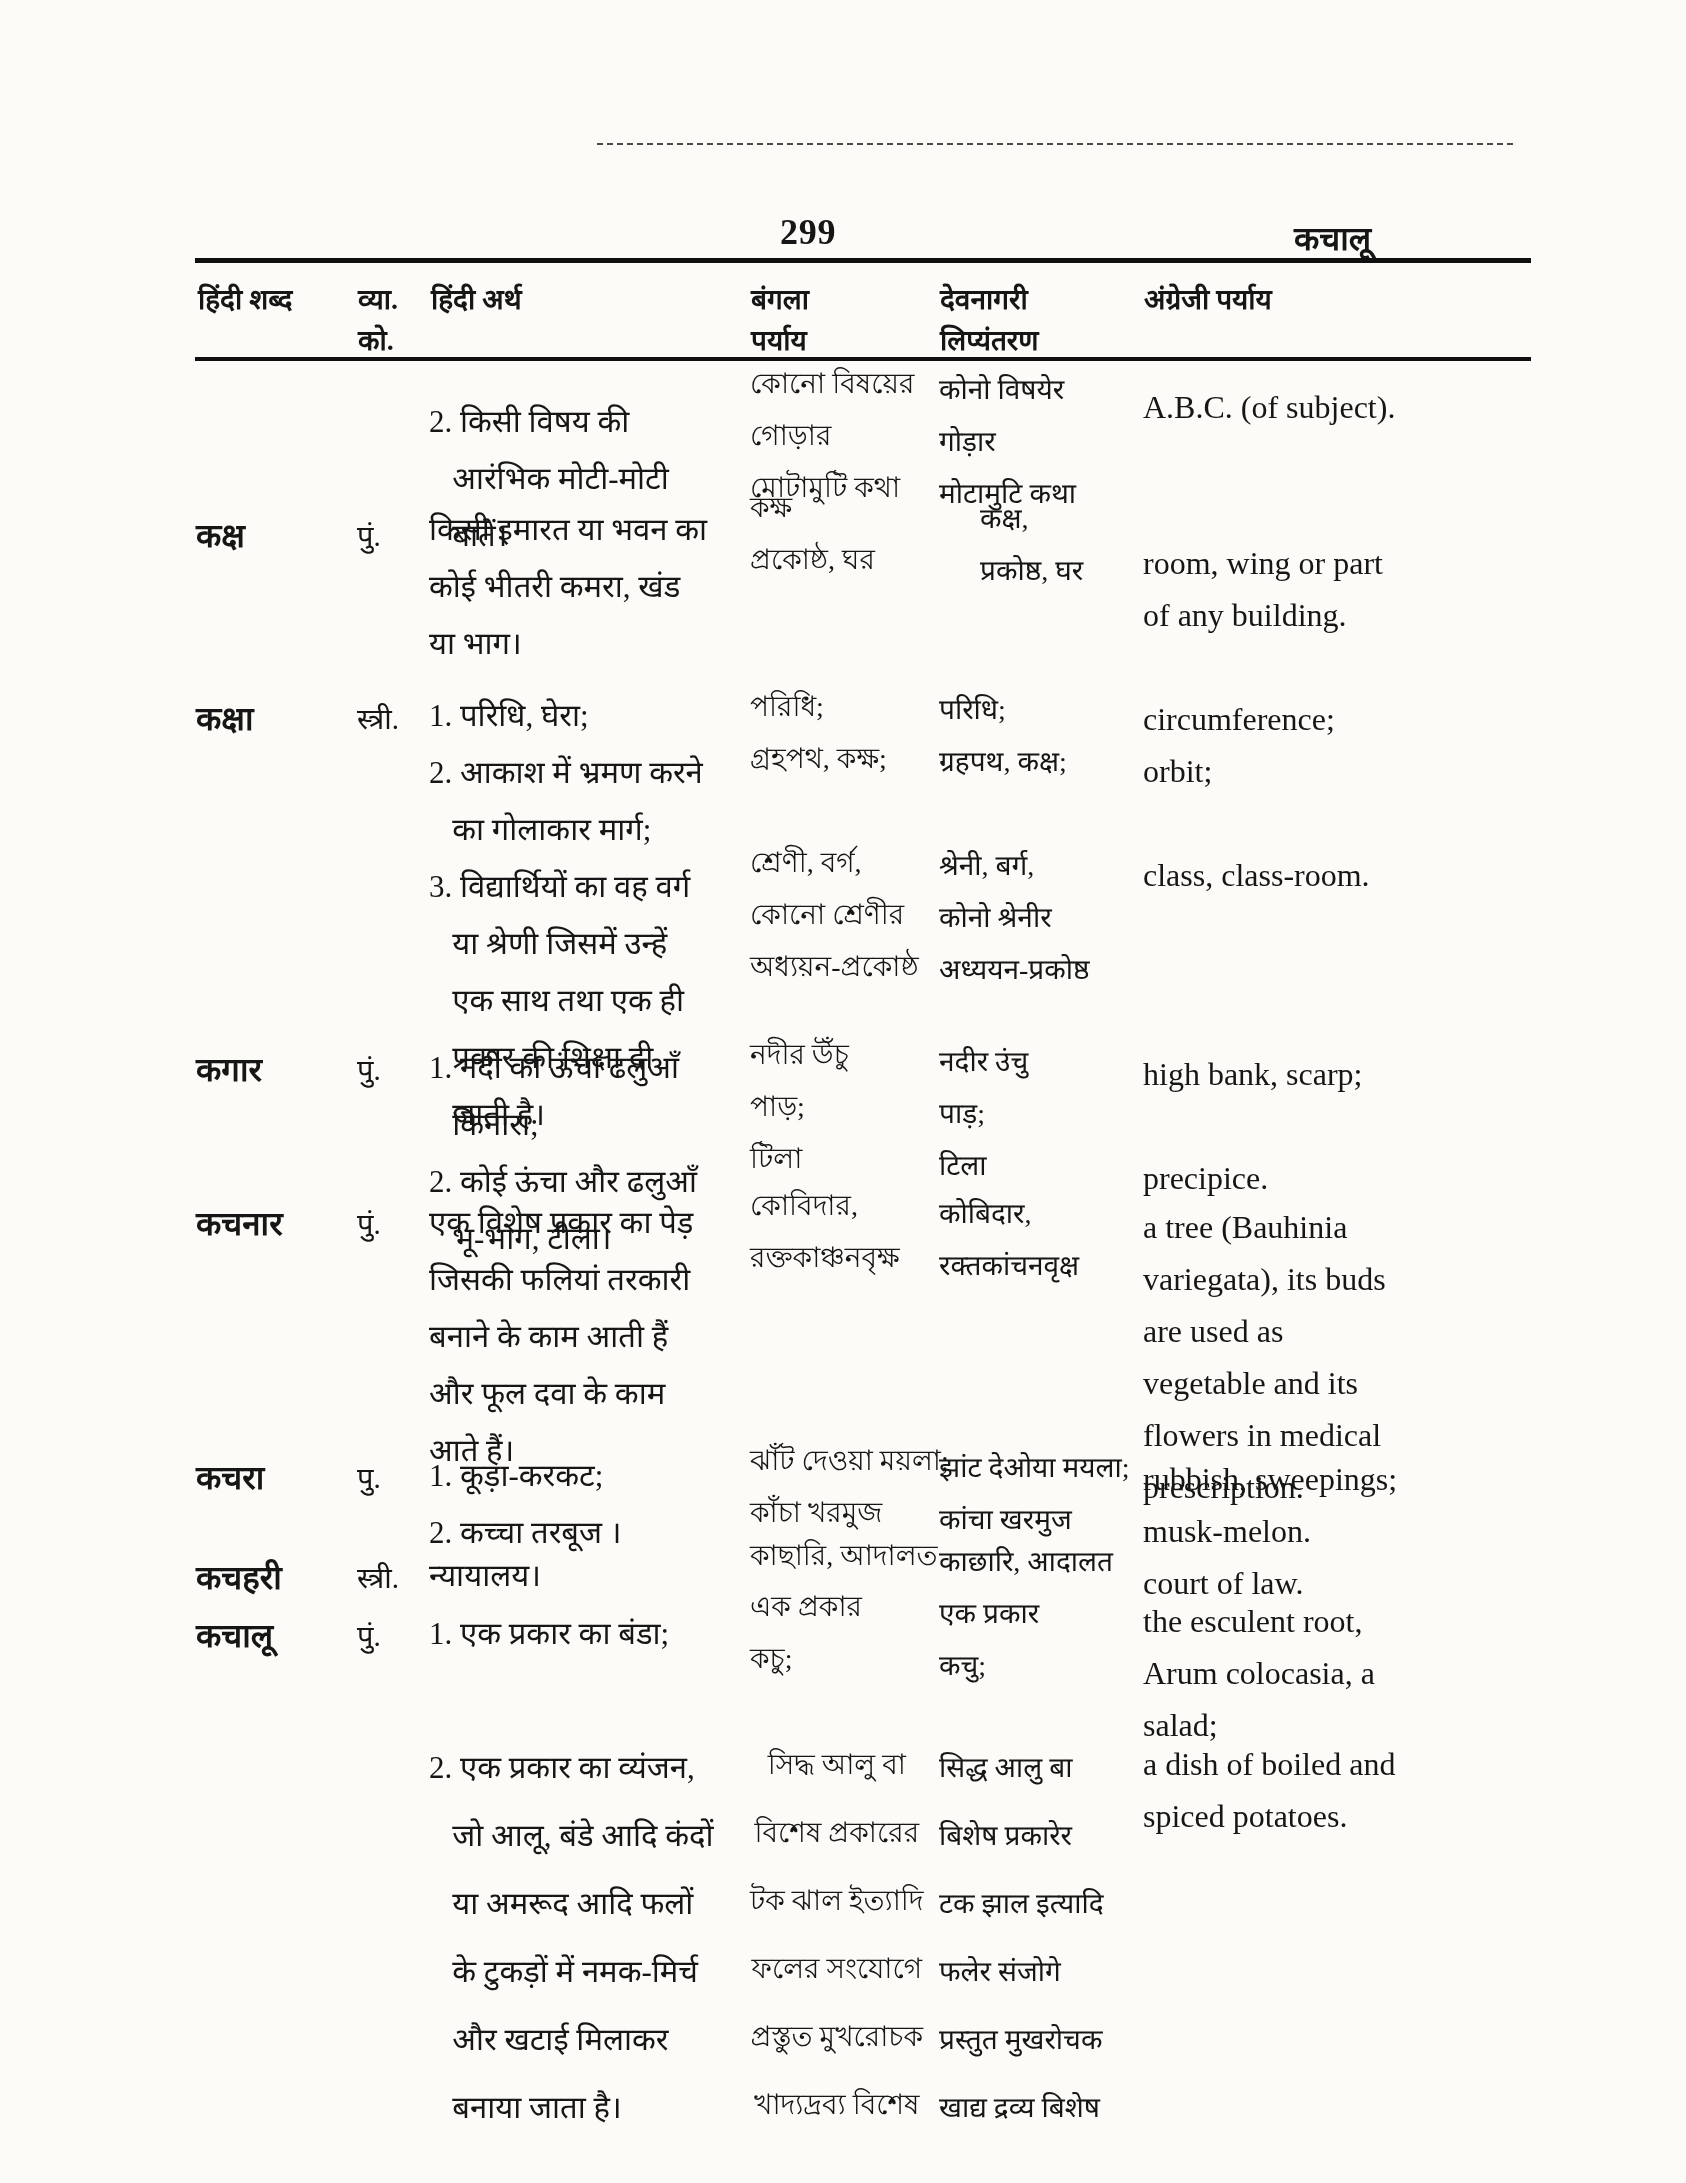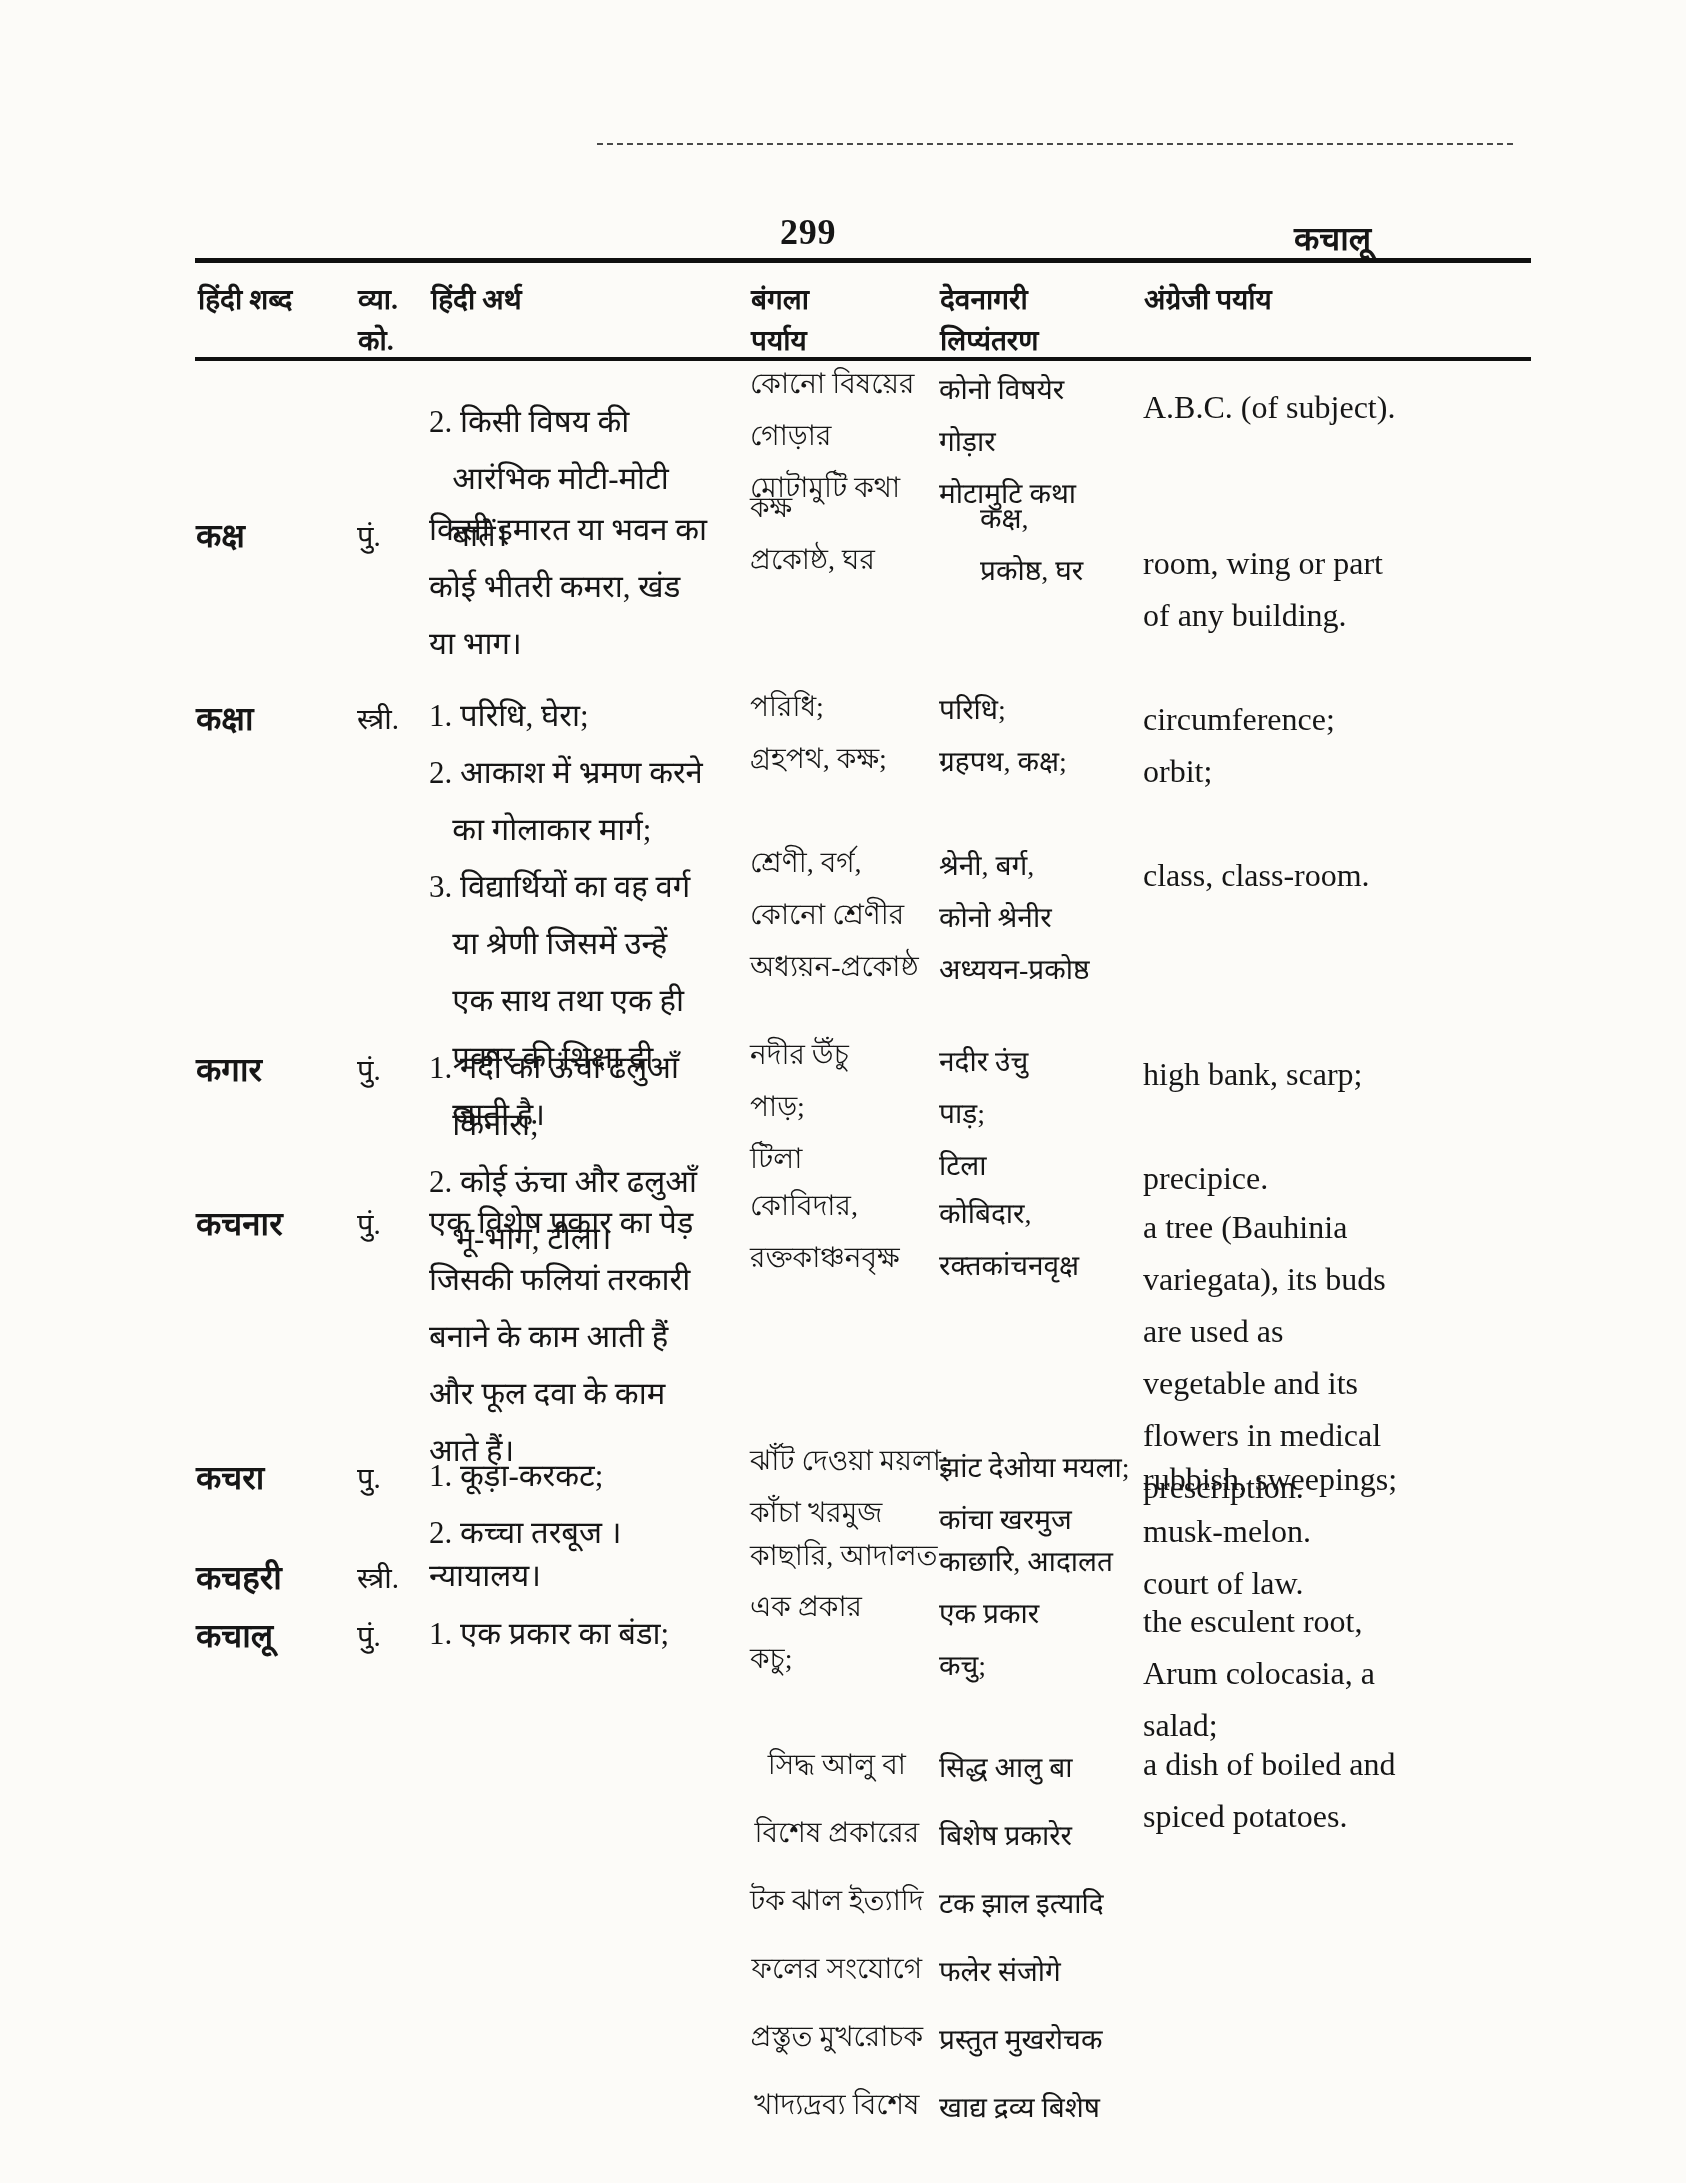--- a/index.html
+++ b/index.html
@@ -163,20 +163,26 @@
   <div class="cell gram" style="left:357px;top:1614px;">पुं.</div>
   <div class="cell hi" style="left:429px;top:1605px;">1. एक प्रकार का बंडा;</div>
   <div class="cell bn" style="left:750px;top:1581px;">এক প্রকার
 কচু;</div>
   <div class="cell dv" style="left:939px;top:1588px;">एक प्रकार
 कचु;</div>
   <div class="cell en" style="left:1143px;top:1595px;">the esculent root,
 Arum colocasia, a
 salad;</div>
 
+  <div class="cell hi lh94" style="left:429px;top:1734px;">2. एक प्रकार का व्यंजन,
+   जो आलू, बंडे आदि कंदों
+   या अमरूद आदि फलों
+   के टुकड़ों में नमक-मिर्च
+   और खटाई मिलाकर
+   बनाया जाता है।</div>
   <div class="cell bn lh94" style="left:750px;top:1731px;text-align:center;">সিদ্ধ আলু বা
 বিশেষ প্রকারের
 টক ঝাল ইত্যাদি
 ফলের সংযোগে
 প্রস্তুত মুখরোচক
 খাদ্যদ্রব্য বিশেষ</div>
   <div class="cell dv lh94" style="left:939px;top:1734px;">सिद्ध आलु बा
 बिशेष प्रकारेर
 टक झाल इत्यादि
 फलेर संजोगे

